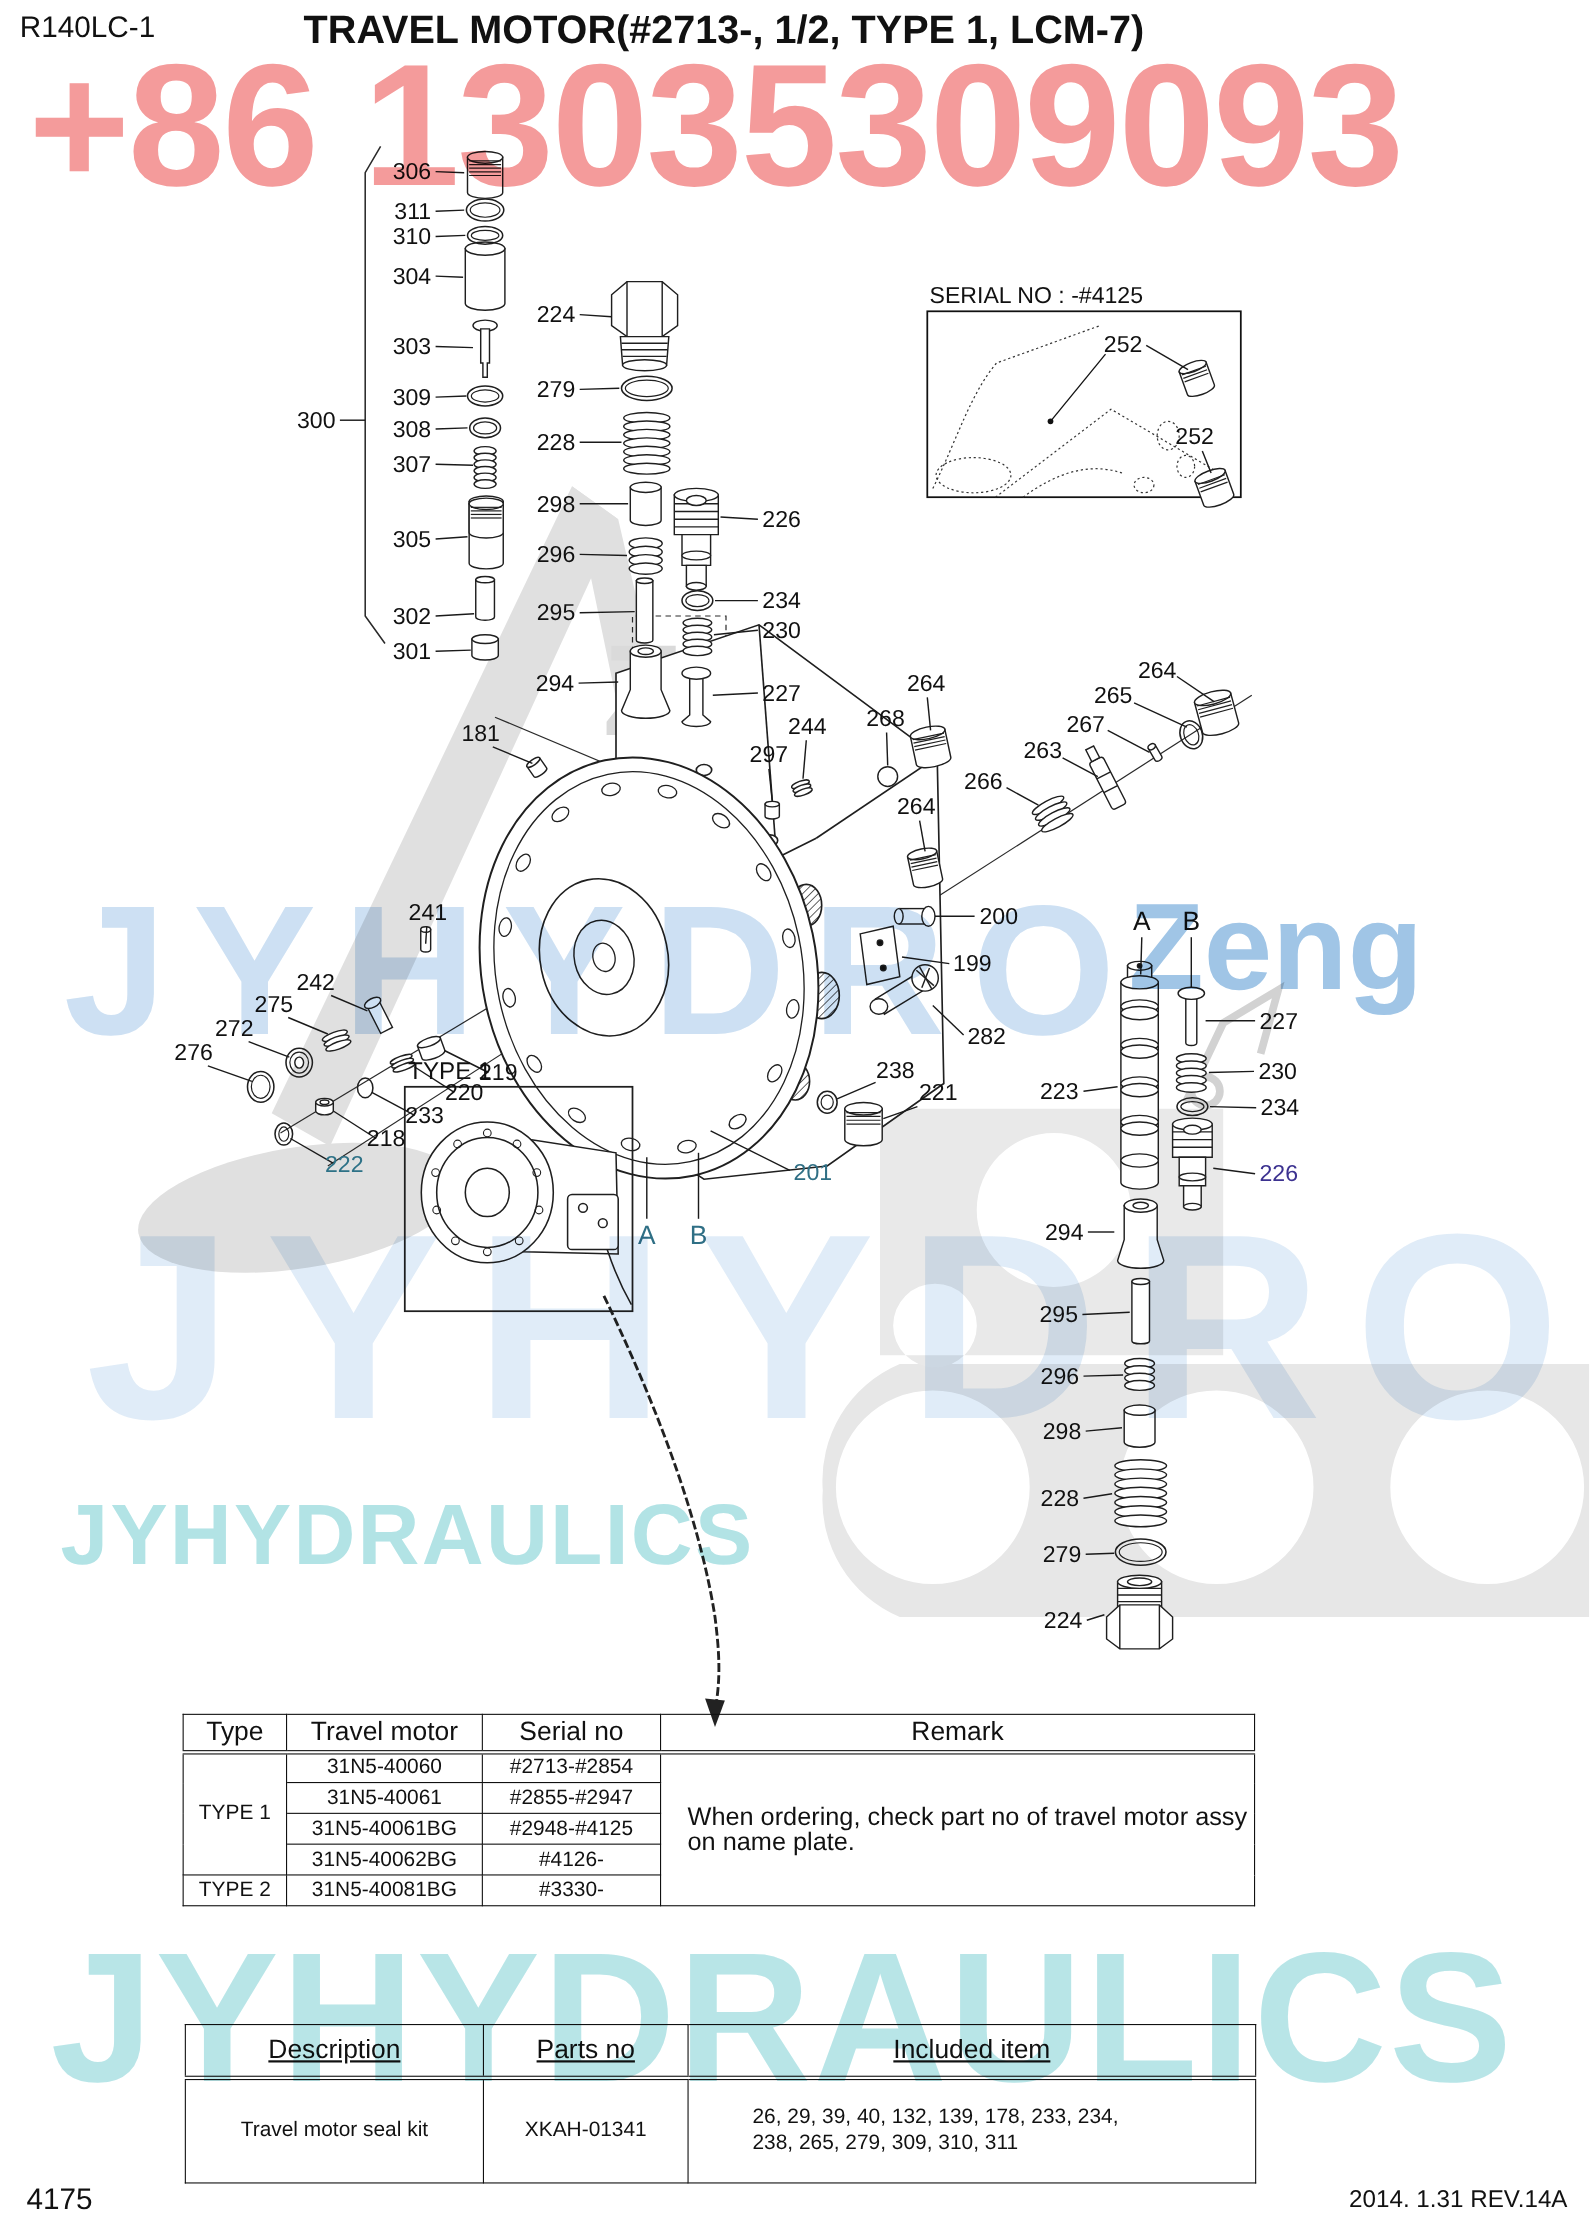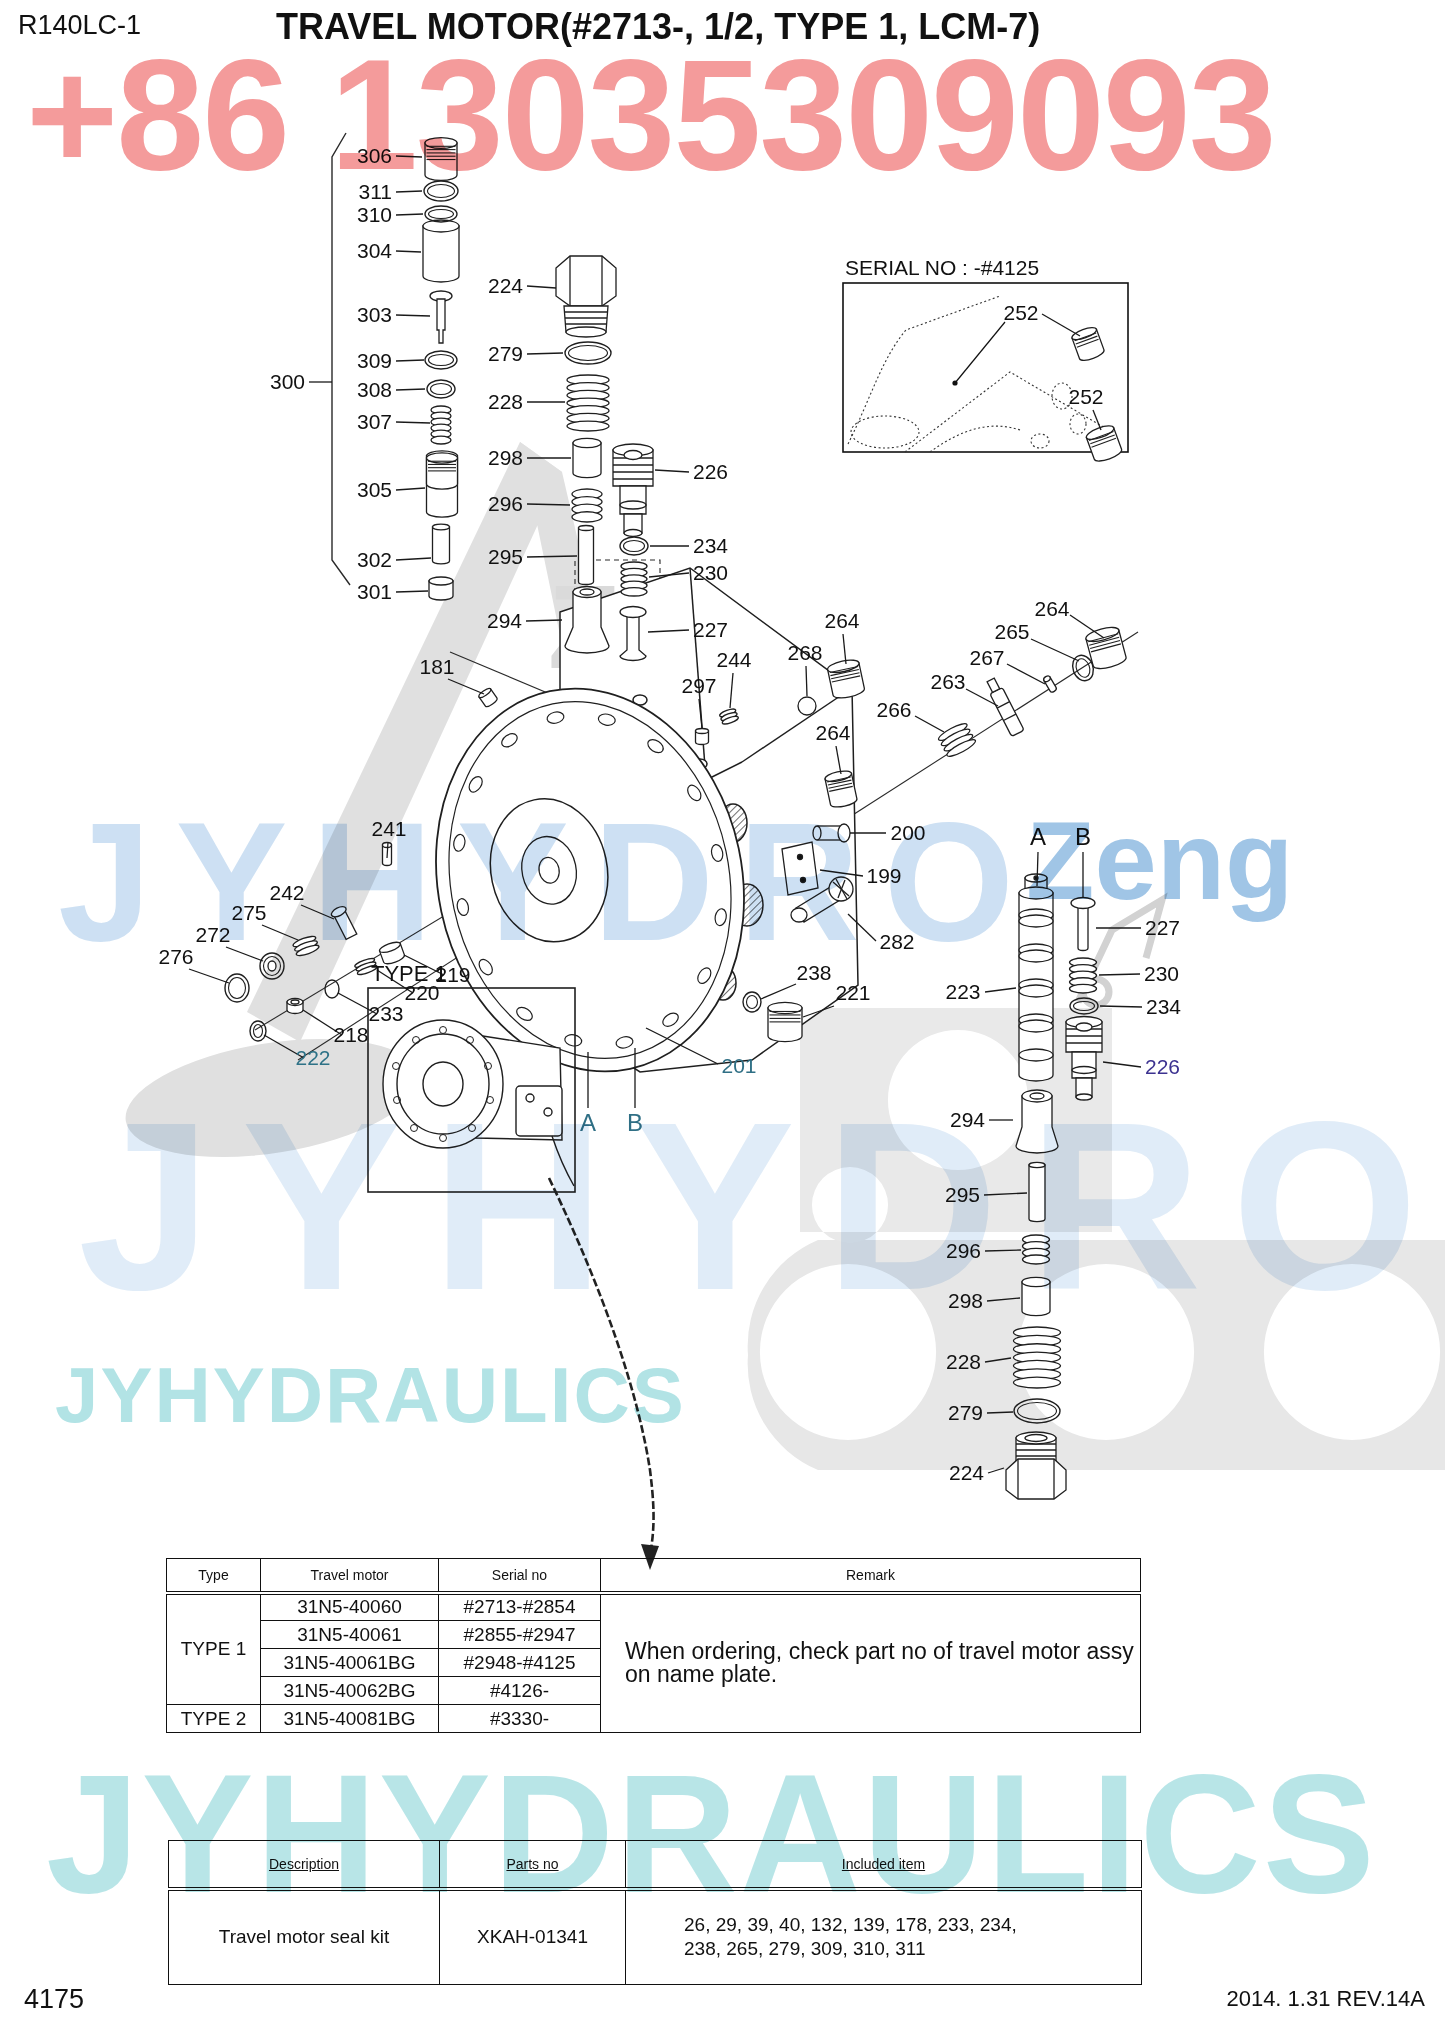--- a/index.html
+++ b/index.html
@@ -21,21 +21,21 @@
   svg.wmsvg { position:absolute; left:0; top:0; pointer-events:none; mix-blend-mode:multiply; }
   
   #diagram { position:absolute; left:0; top:0; }
   #diagram text { font-family:"Liberation Sans", sans-serif; }
   
   table { border-collapse:collapse; table-layout:fixed; background:transparent; }
   #table1 { left:166px; top:1558px; width:974px; }
   #table2 { left:168px; top:1840px; width:973px; }
   th, td { border:1.4px solid #111; font-weight:normal; text-align:center;
            font-size:19px; padding:0; background:transparent; }
-  thead th { border-bottom:4px double #111; font-size:14px; }
+  thead th { border-bottom:4px double #111; font-size:24px; }
   #table1 thead th { height:34px; }
   #table1 td { height:28px; }
   #table2 thead th { height:48px;text-decoration:underline; }
   #table2 td { height:96px; }
   td.remark { text-align:left; padding-left:24px; font-size:23px; line-height:23px; }
   td.included { text-align:left; padding-left:58px; line-height:24px; }
   
   #page-no { left:24px; top:1984px; font-size:27px; }
   #revision { right:20px; top:1986px; font-size:22px; }
 </style>

